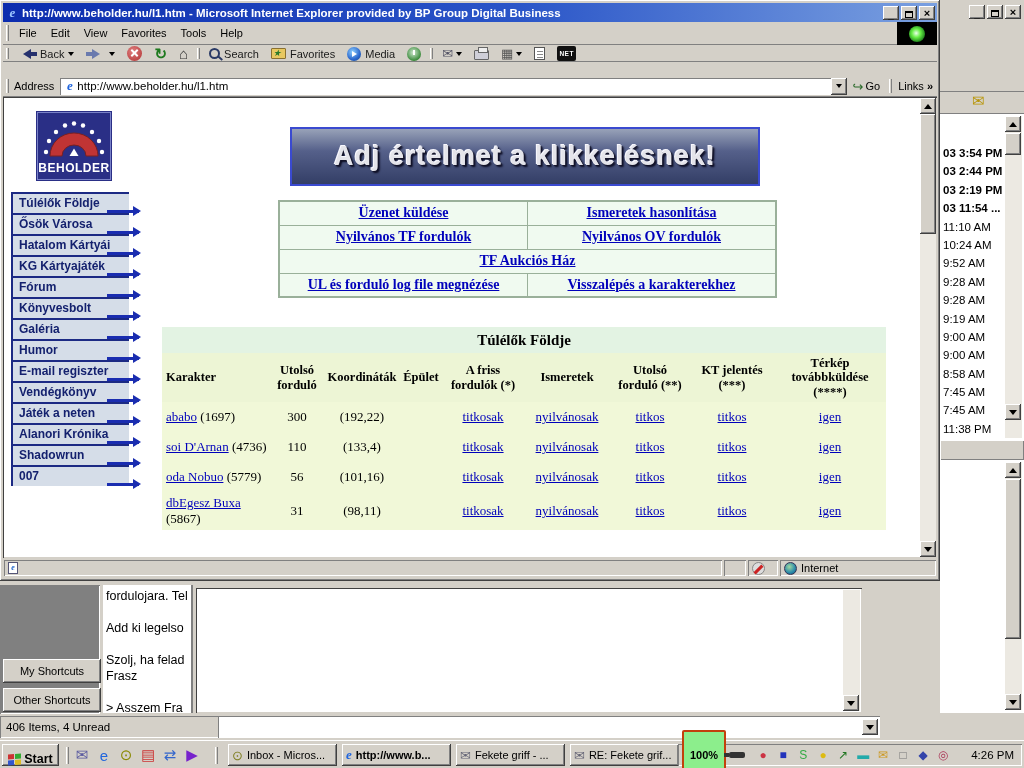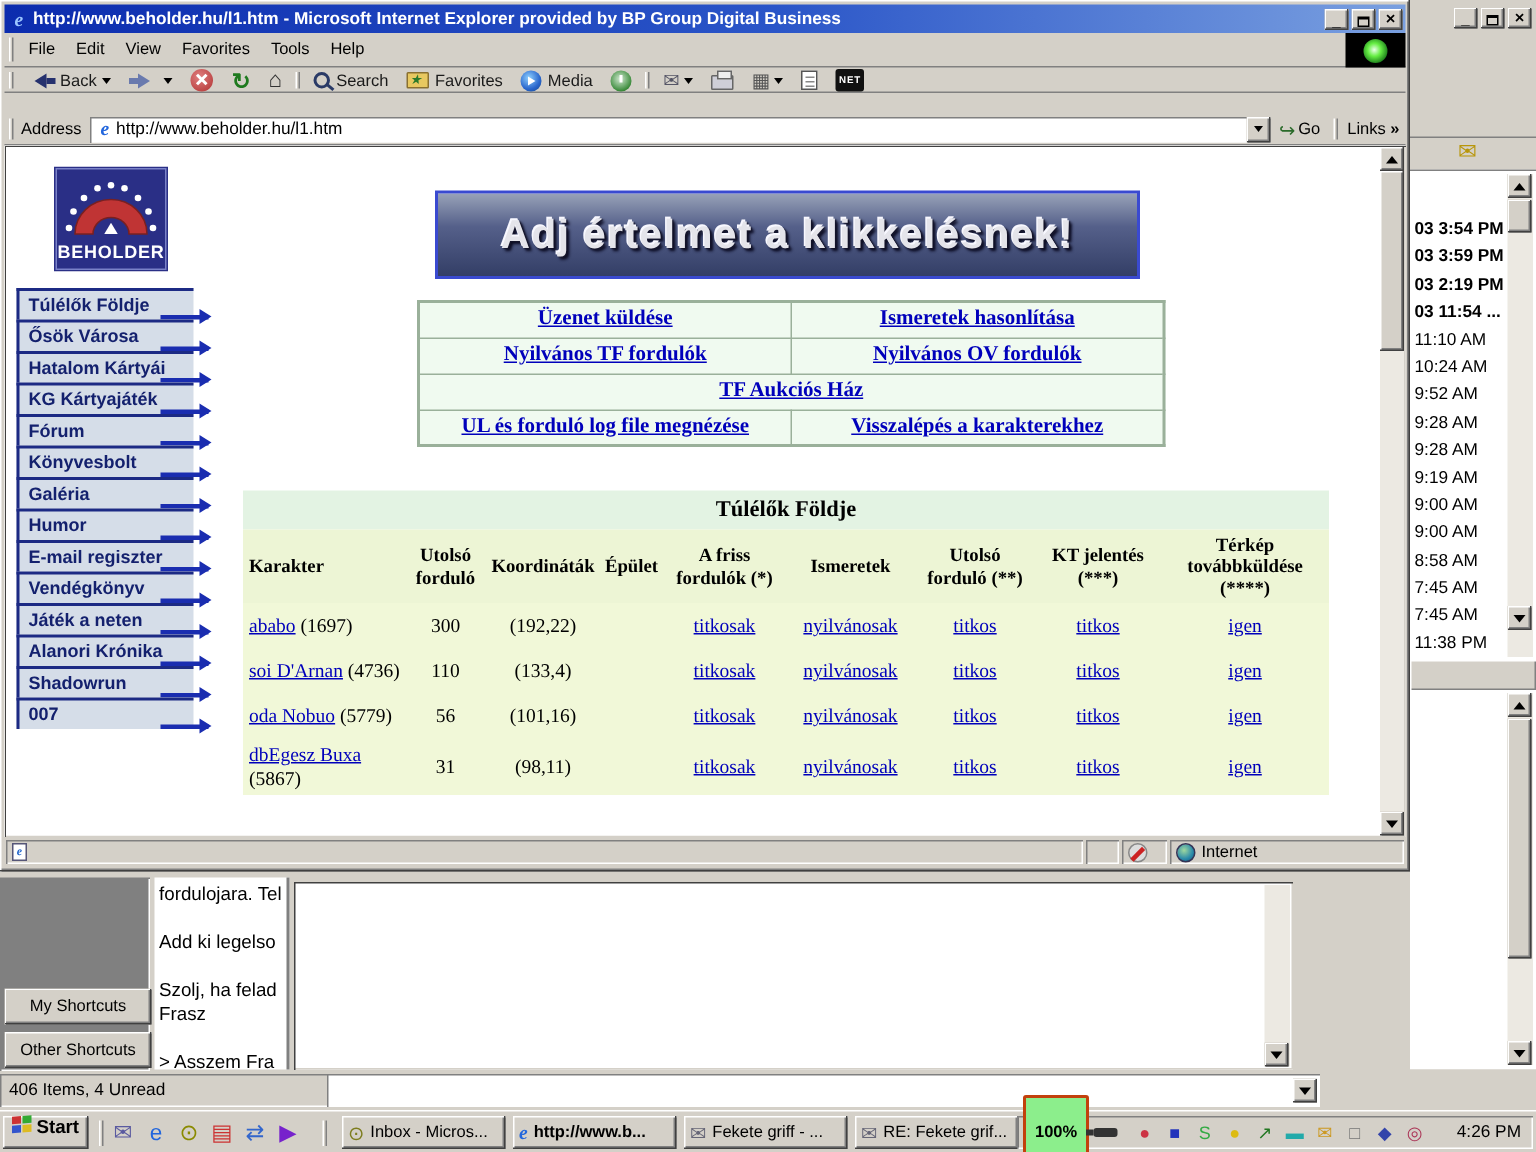--- a/index.html
+++ b/index.html
@@ -92,21 +92,21 @@
   #main-tbl .plink{font-size:13px;}
 
   
   .ol-ts{height:18.4px;line-height:18.4px;font-size:11.5px;white-space:nowrap;overflow:hidden;padding-left:3px;}
   .ol-ts.bold{font-weight:bold;}
   .msg-line{height:16px;font-size:12.5px;white-space:pre;overflow:hidden;}
   .sc-btn{height:24px;margin:2px;background:#d4d0c8;box-shadow:inset -1px -1px 0 #404040,inset 1px 1px 0 #fff,inset -2px -2px 0 #808080;display:flex;align-items:center;justify-content:center;font-size:11px;}
 
   
   #taskbar{left:0;top:740px;width:1024px;height:28px;background:#d4d0c8;border-top:1px solid #fff;z-index:50;}
-  #start-btn{left:2px;top:3px;width:57px;height:22px;display:flex;align-items:flex-start;justify-content:center;font:bold 12.5px "Liberation Sans",sans-serif;gap:3px;}
+  #start-btn{left:2px;top:3px;width:57px;height:22px;display:flex;align-items:flex-end;justify-content:center;font:bold 12.5px "Liberation Sans",sans-serif;gap:3px;}
   .flag{width:13px;height:12px;display:grid;grid-template-columns:6px 6px;grid-template-rows:5px 5px;gap:1px;transform:skewY(-4deg);}
   .flag i{display:block;}
   .ql{width:20px;height:20px;display:inline-flex;align-items:center;justify-content:center;font-size:15px;margin-right:2px;}
   .taskbtn{top:3px;width:109px;height:22px;display:flex;align-items:center;padding:0 4px;font-size:11px;white-space:nowrap;overflow:hidden;}
   .taskbtn.active{font-weight:bold;}
   .tb-ic{margin-right:4px;font-size:13px;flex:0 0 auto;}
   .ic-outlook{color:#7d7d1e;}
   .ic-ie{font:italic bold 13px "Liberation Serif",serif;color:#2266dd;}
   .ic-mail{color:#667;}
   #tray{left:678px;top:3px;width:344px;height:22px;box-shadow:inset 1px 1px 0 #808080,inset -1px -1px 0 #fff;display:flex;align-items:center;padding:0 4px;}
@@ -129,21 +129,21 @@
     <span class="winbtn closeb raised">×</span>
   </div>
   <div class="abs" style="left:940px;top:22px;width:84px;height:70px;background:#d4d0c8;border-bottom:1px solid #808080;"></div>
   <span class="abs" style="left:972px;top:92px;font-size:15px;color:#b8960b;">✉</span>
 
   <div class="abs" style="left:940px;top:113px;width:84px;height:327px;background:#fff;border-top:1px solid #808080;">
     <div class="abs" style="left:0;top:30px;right:20px;">
 
         <div class="ol-ts bold">03 3:54 PM</div>
 
-        <div class="ol-ts bold">03 3:59 PM</div>
+        <div class="ol-ts bold">03 2:44 PM</div>
 
         <div class="ol-ts bold">03 2:19 PM</div>
 
         <div class="ol-ts bold">03 11:54 ...</div>
 
         <div class="ol-ts">11:10 AM</div>
 
         <div class="ol-ts">10:24 AM</div>
 
         <div class="ol-ts">9:52 AM</div>

